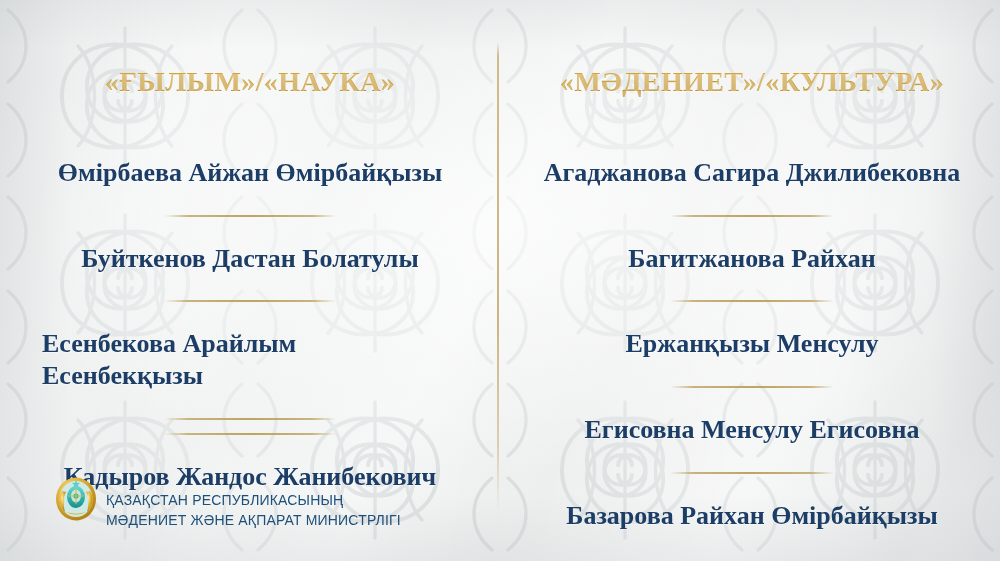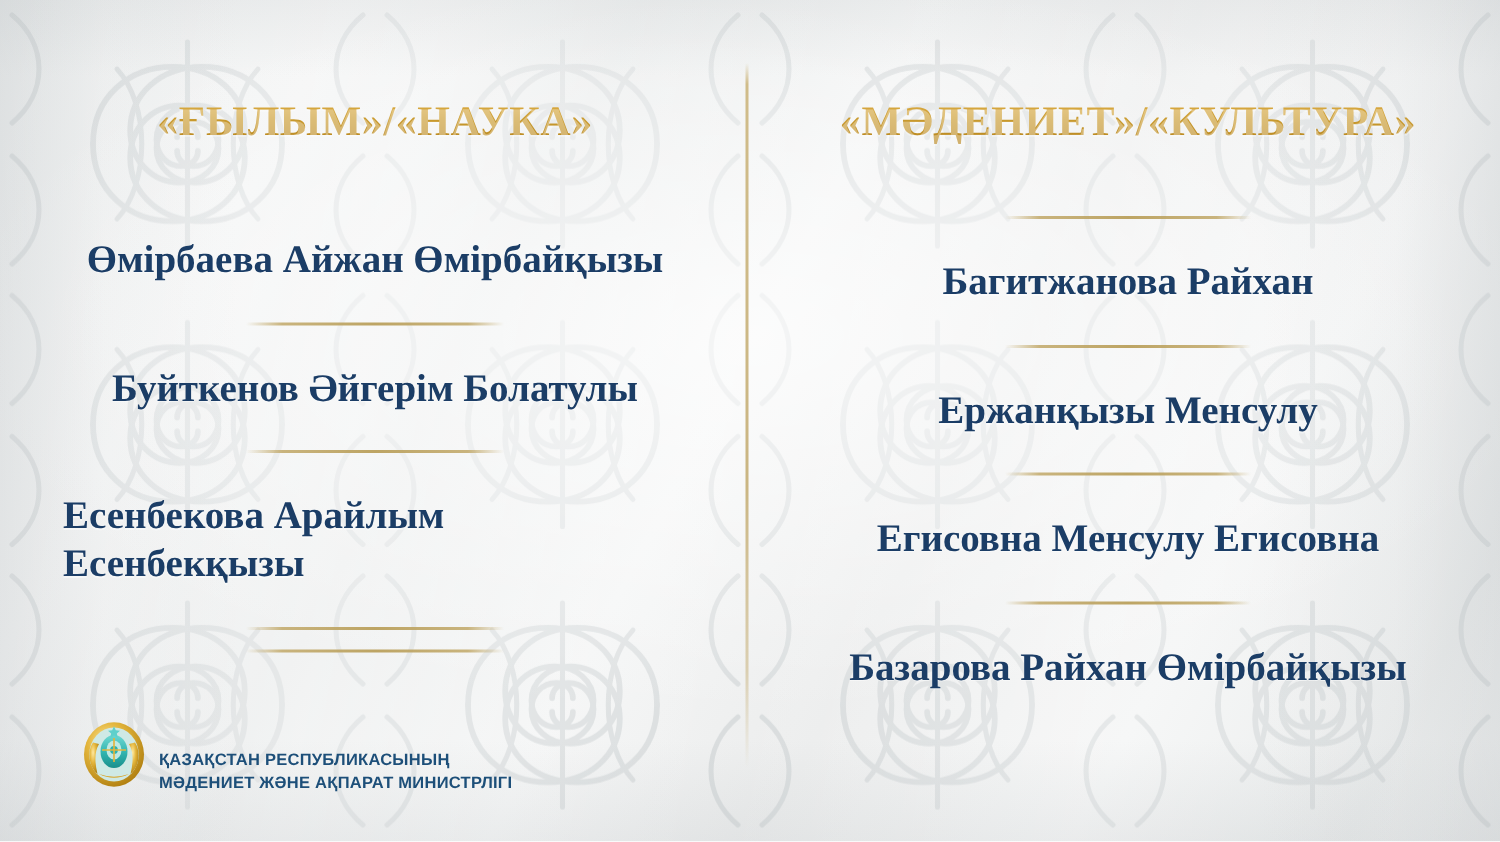--- a/index.html
+++ b/index.html
@@ -182,22 +182,22 @@
   }
   .emblem {
     width: 42px;
     height: 44px;
     flex: 0 0 auto;
     display: block;
   }
   .ministry {
     font-family: "Liberation Sans", "DejaVu Sans", sans-serif;
     color: #1d4f79;
-    font-weight: bold;
-    font-size: 11px;
+    font-weight: normal;
+    font-size: 14px;
     line-height: 1.42;
     letter-spacing: 0.18px;
     text-transform: uppercase;
     white-space: nowrap;
     margin-top: 24px;
   }
   .ministry .l2 { display: block; }
 </style>
 </head>
 <body>
@@ -243,40 +243,46 @@
     <div class="column left">
       <h2 class="col-title">«ҒЫЛЫМ»/«НАУКА»</h2>
       <ul class="names">
         <li class="name-row">
           <p class="name">Өмірбаева Айжан Өмірбайқызы</p>
         </li>
         <li>
             <hr class="sep">
           </li>
         <li class="name-row">
-          <p class="name">Буйткенов Әйгерім Болатулы</p>
+          <p class="name">Буйткенов Дастан Болатулы</p>
         </li>
         <li>
             <hr class="sep">
           </li>
         <li class="name-row">
           <p class="name">Есенбекова Арайлым Есенбекқызы</p>
         </li>
         <li>
             <hr class="sep">
           </li>
         <li>
             <hr class="sep">
           </li>
+        <li class="name-row">
+          <p class="name">Кадыров Жандос Жанибекович</p>
+        </li>
       </ul>
     </div>
 
     <div class="column right">
       <h2 class="col-title">«МӘДЕНИЕТ»/«КУЛЬТУРА»</h2>
       <ul class="names">
+        <li class="name-row">
+          <p class="name">Агаджанова Сагира Джилибековна</p>
+        </li>
         <li>
             <hr class="sep">
           </li>
         <li class="name-row">
           <p class="name">Багитжанова Райхан</p>
         </li>
         <li>
             <hr class="sep">
           </li>
         <li class="name-row">

